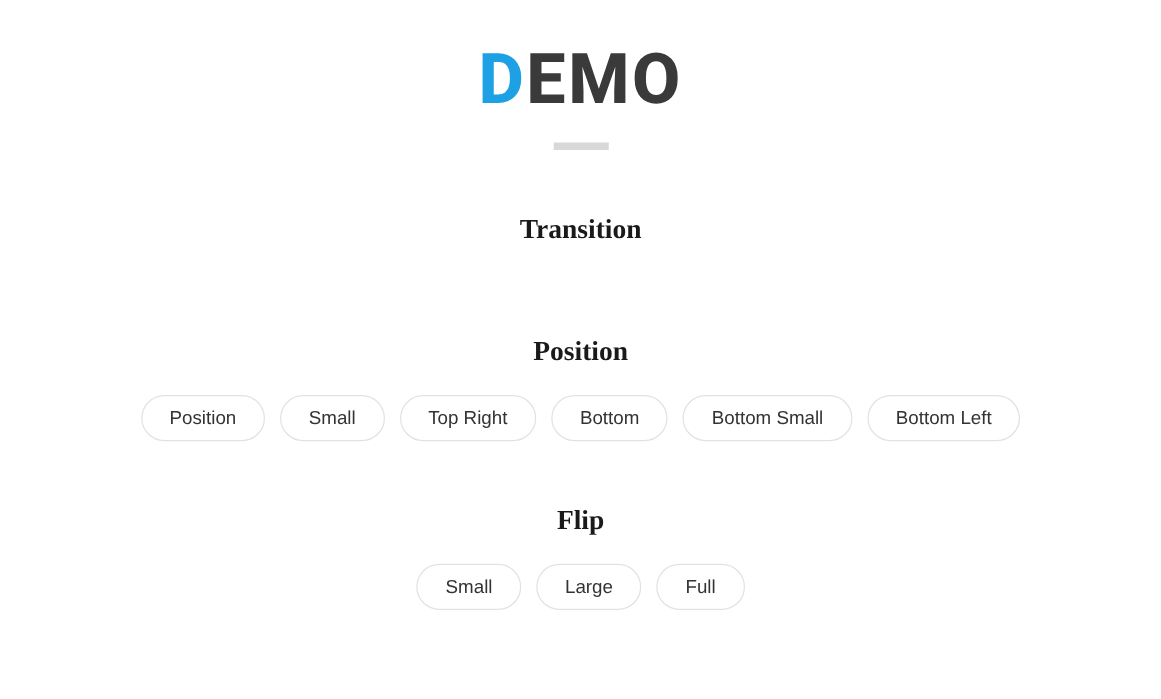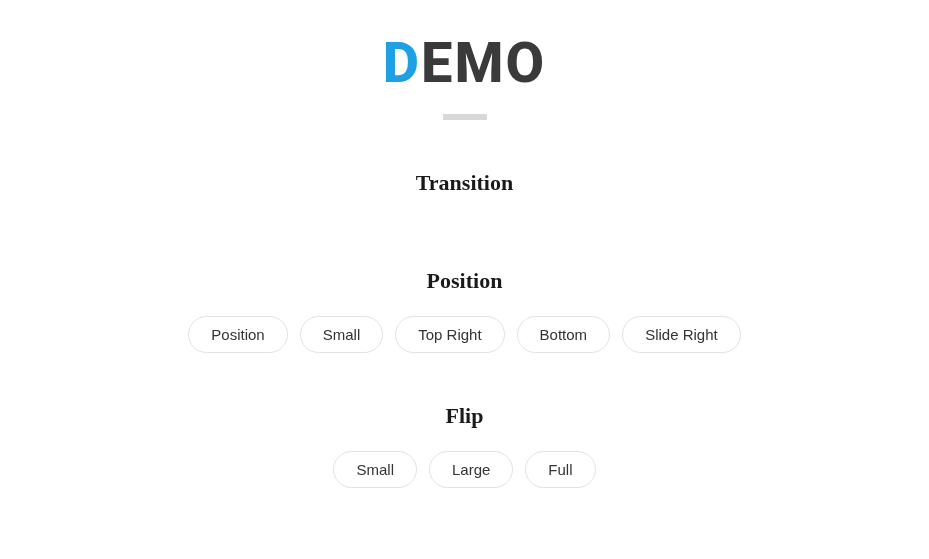--- a/index.html
+++ b/index.html
@@ -93,21 +93,22 @@
     <div class="section-title">Transition</div>
   </div>
 
   <div class="section">
     <div class="section-title">Position</div>
     <div class="pill-row">
       <button class="pill">Position</button>
       <button class="pill">Small</button>
       <button class="pill">Top Right</button>
       <button class="pill">Bottom</button>
-      <button class="pill">Slide Right</button>
+      <button class="pill">Bottom Small</button>
+      <button class="pill">Bottom Left</button>
     </div>
   </div>
 
   <div class="section">
     <div class="section-title">Flip</div>
     <div class="pill-row">
       <button class="pill">Small</button>
       <button class="pill">Large</button>
       <button class="pill">Full</button>
     </div>

